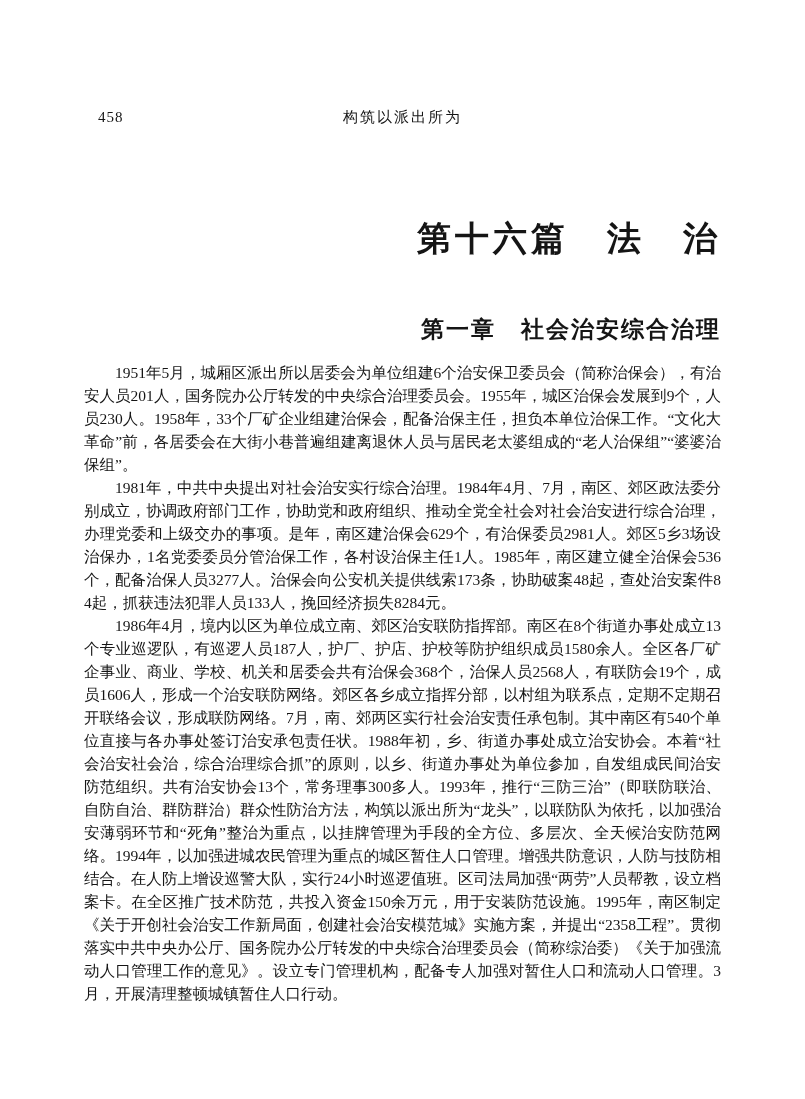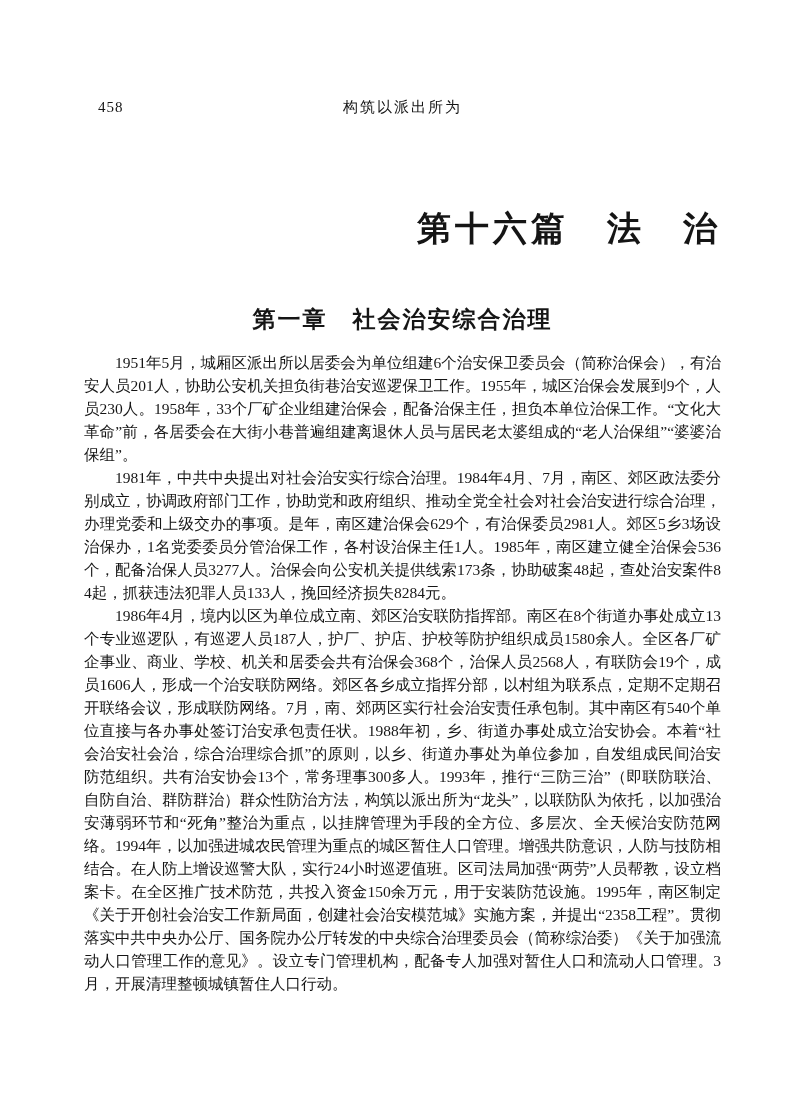--- a/index.html
+++ b/index.html
@@ -5,21 +5,21 @@
 <style>
   html, body {
     margin: 0;
     padding: 0;
     background: #ffffff;
   }
   .page {
     position: relative;
     width: 805px;
     height: 1020px;
-    margin: 0 auto;
+    margin: 10px auto;
     background: #ffffff;
     box-sizing: border-box;
     padding: 96px 84px 0 84px;
     color: #151515;
     font-family: "Liberation Serif", "DejaVu Serif", serif;
     overflow: hidden;
   }
   .page-header {
     position: relative;
     height: 22px;
@@ -41,21 +41,21 @@
     margin: 90px 0 0 0;
     text-align: right;
     font-size: 34px;
     line-height: 42px;
     font-weight: bold;
     letter-spacing: 4px;
     font-family: "Liberation Serif", "DejaVu Serif", serif;
   }
   .chapter-title {
     margin: 54px 0 0 0;
-    text-align: center;
+    text-align: right;
     font-size: 23px;
     line-height: 30px;
     font-weight: bold;
     letter-spacing: 2px;
     font-family: "Liberation Sans", "DejaVu Sans", sans-serif;
   }
   .section-title {
     margin: 36px 0 0 0;
     text-align: center;
     font-size: 17.5px;
@@ -86,18 +86,18 @@
     <span class="page-number">458</span>
     <span class="book-title">构筑以派出所为</span>
   </header>
 
   <h1 class="part-title">第十六篇　法　治</h1>
 
   <h2 class="chapter-title">第一章　社会治安综合治理</h2>
 
 
   <main class="body-text">
-    <p>1951年5月，城厢区派出所以居委会为单位组建6个治安保卫委员会（简称治保会），有治安人员201人，协助公安机关担负街巷治安巡逻保卫工作。1955年，城区治保会发展到9个，人员230人。1958年，33个厂矿企业组建治保会，配备治保主任，担负本单位治保工作。“文化大革命”前，各居委会在大街小巷普遍组建离退休人员与居民老太婆组成的“老人治保组”“婆婆治保组”。</p>
+    <p>1951年5月，城厢区派出所以居委会为单位组建6个治安保卫委员会（简称治保会），有治安人员201人，国务院办公厅转发的中央综合治理委员会。1955年，城区治保会发展到9个，人员230人。1958年，33个厂矿企业组建治保会，配备治保主任，担负本单位治保工作。“文化大革命”前，各居委会在大街小巷普遍组建离退休人员与居民老太婆组成的“老人治保组”“婆婆治保组”。</p>
     <p>1981年，中共中央提出对社会治安实行综合治理。1984年4月、7月，南区、郊区政法委分别成立，协调政府部门工作，协助党和政府组织、推动全党全社会对社会治安进行综合治理，办理党委和上级交办的事项。是年，南区建治保会629个，有治保委员2981人。郊区5乡3场设治保办，1名党委委员分管治保工作，各村设治保主任1人。1985年，南区建立健全治保会536个，配备治保人员3277人。治保会向公安机关提供线索173条，协助破案48起，查处治安案件84起，抓获违法犯罪人员133人，挽回经济损失8284元。</p>
     <p>1986年4月，境内以区为单位成立南、郊区治安联防指挥部。南区在8个街道办事处成立13个专业巡逻队，有巡逻人员187人，护厂、护店、护校等防护组织成员1580余人。全区各厂矿企事业、商业、学校、机关和居委会共有治保会368个，治保人员2568人，有联防会19个，成员1606人，形成一个治安联防网络。郊区各乡成立指挥分部，以村组为联系点，定期不定期召开联络会议，形成联防网络。7月，南、郊两区实行社会治安责任承包制。其中南区有540个单位直接与各办事处签订治安承包责任状。1988年初，乡、街道办事处成立治安协会。本着“社会治安社会治，综合治理综合抓”的原则，以乡、街道办事处为单位参加，自发组成民间治安防范组织。共有治安协会13个，常务理事300多人。1993年，推行“三防三治”（即联防联治、自防自治、群防群治）群众性防治方法，构筑以派出所为“龙头”，以联防队为依托，以加强治安薄弱环节和“死角”整治为重点，以挂牌管理为手段的全方位、多层次、全天候治安防范网络。1994年，以加强进城农民管理为重点的城区暂住人口管理。增强共防意识，人防与技防相结合。在人防上增设巡警大队，实行24小时巡逻值班。区司法局加强“两劳”人员帮教，设立档案卡。在全区推广技术防范，共投入资金150余万元，用于安装防范设施。1995年，南区制定《关于开创社会治安工作新局面，创建社会治安模范城》实施方案，并提出“2358工程”。贯彻落实中共中央办公厅、国务院办公厅转发的中央综合治理委员会（简称综治委）《关于加强流动人口管理工作的意见》。设立专门管理机构，配备专人加强对暂住人口和流动人口管理。3月，开展清理整顿城镇暂住人口行动。</p>
   </main>
 
 </div>
 
 </body></html>

